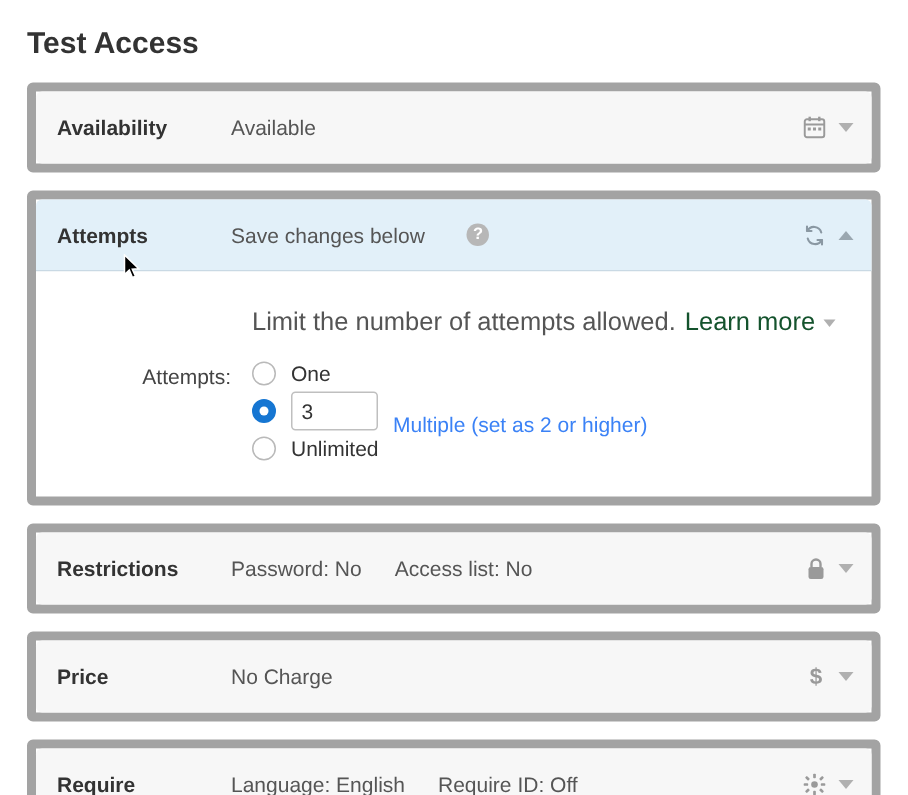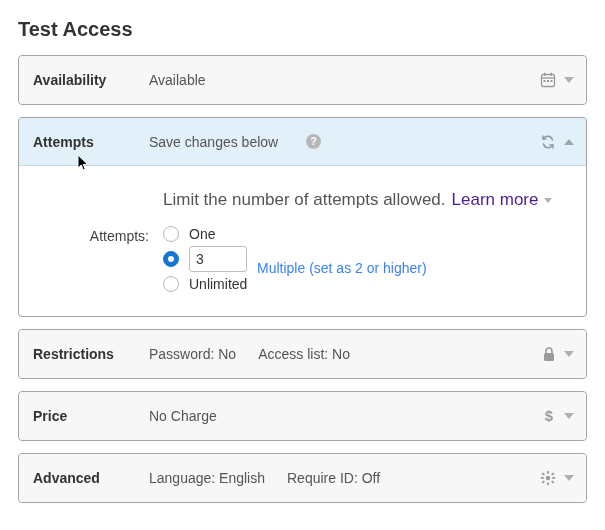--- a/index.html
+++ b/index.html
@@ -14,21 +14,21 @@
     width: 605px;
     padding: 14px 18px 20px 18px;
   }
   h1.title {
     font-size: 20px;
     font-weight: 700;
     margin: 4px 0 14px 0;
     color: #333;
   }
   .panel {
-    border: 1px solid #a3a3a3;
+    border: 6px solid #a3a3a3;
     border-radius: 4px;
     margin-bottom: 12px;
     background: #fff;
   }
   .panel-header {
     display: flex;
     align-items: center;
     padding: 14px 0;
     min-height: 48px;
     background: #f7f7f7;
@@ -90,21 +90,21 @@
     padding: 24px 14px 24px 14px;
   }
   .limit-row {
     margin-left: 130px;
     margin-bottom: 16px;
     display: flex; align-items: center; gap: 6px;
     color: #555;
     font-size: 17px;
   }
   .learn-more {
-    color: #4c1d95;
+    color: #14532d;
     text-decoration: none;
   }
   .opts-label {
     width: 130px;
     margin-left: 0;
     text-align: right;
     padding-right: 14px;
     color: #444;
     font-size: 14px;
     padding-top: 2px;
@@ -273,21 +273,21 @@
               <text x="7" y="13" text-anchor="middle" font-size="15" font-weight="700" fill="#9a9a9a" font-family="Arial">$</text>
             </svg>
         </span>
         <span class="chevron-down"></span>
       </div>
     </div>
   </div>
 
   <div class="panel">
     <div class="panel-header">
-      <div class="hdr-label">Advanced</div>
+      <div class="hdr-label">Require</div>
       <div class="hdr-value">
         <span class="sub">Language: English</span>
         <span class="sub">Require ID: Off</span>
       </div>
       <div class="hdr-icons">
         <span>
           <svg width="16" height="16" viewBox="0 0 16 16">
               <circle cx="8" cy="8" r="2.2" fill="#9a9a9a"></circle>
               <g fill="#9a9a9a">
                 <rect x="7.1" y="0.8" width="1.8" height="3" rx="0.6"></rect>

